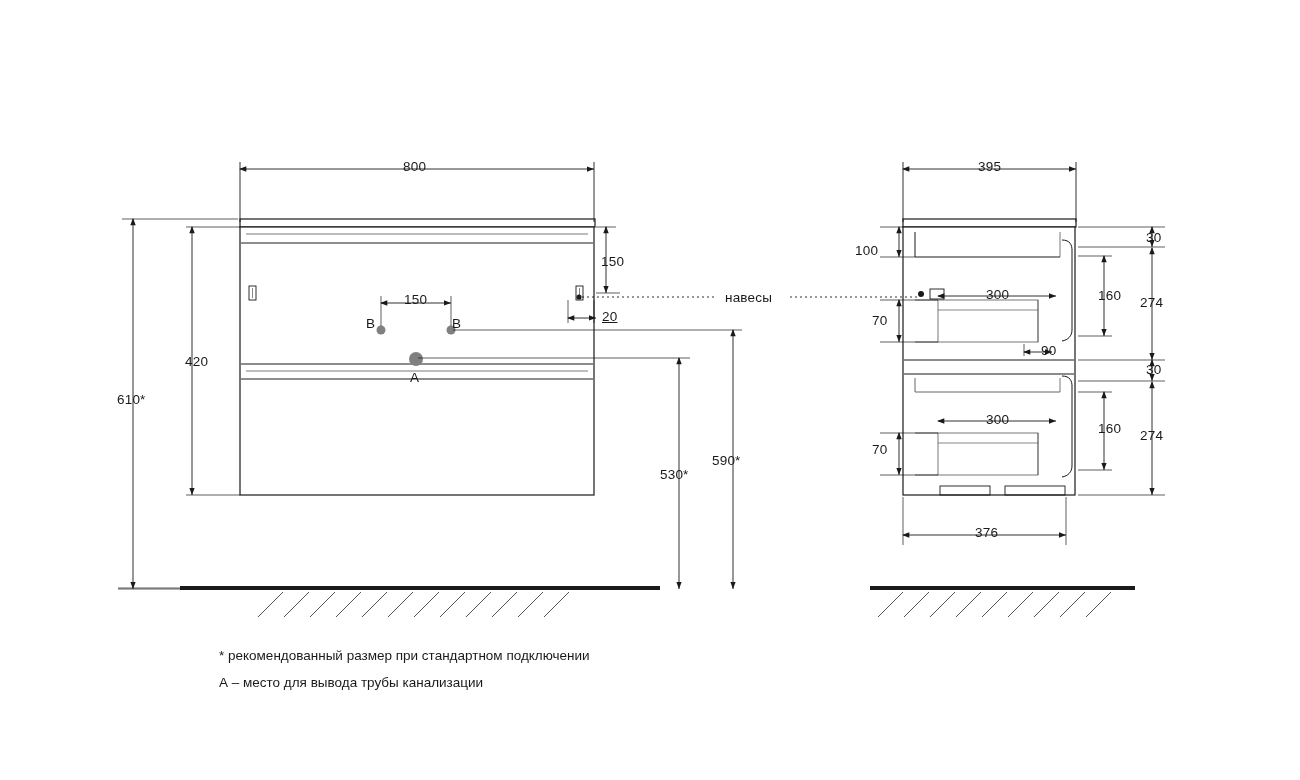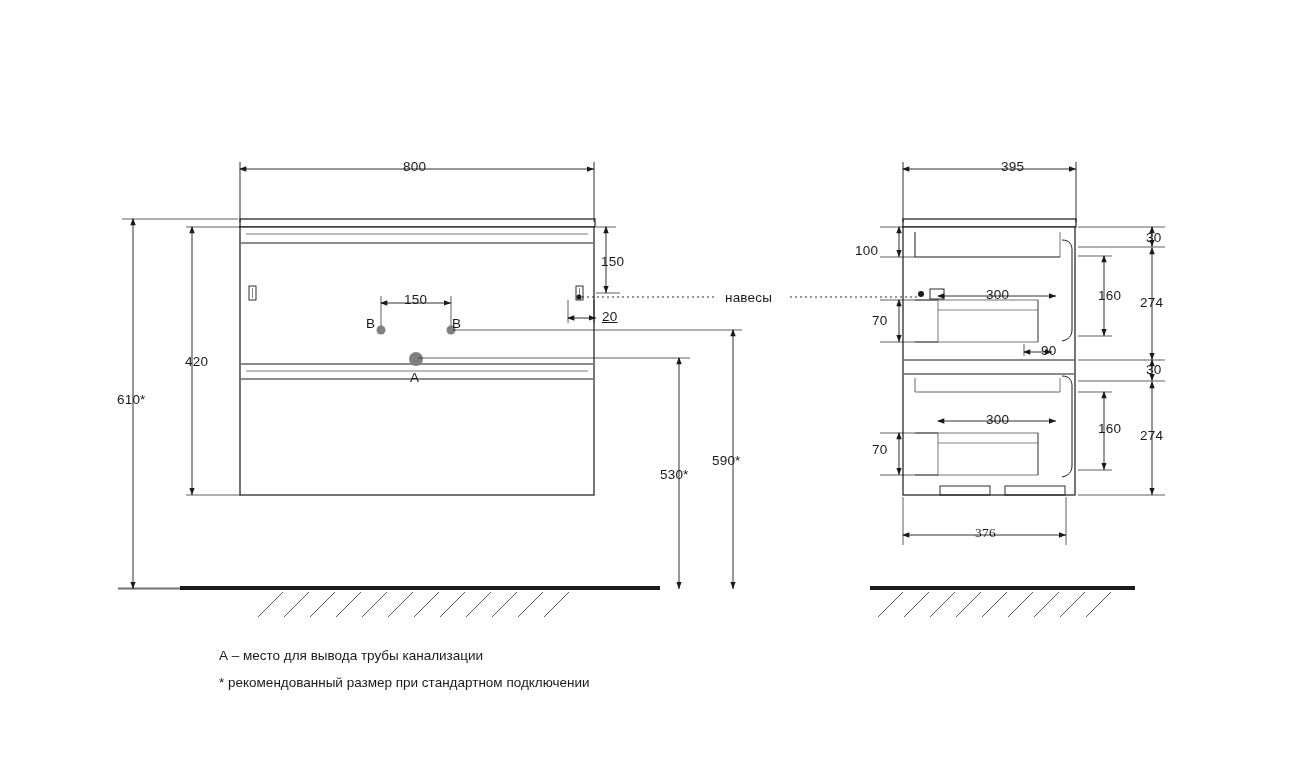--- a/index.html
+++ b/index.html
@@ -255,33 +255,33 @@
   <div class="lbl" style="left:404px; top:292px;">150</div>
   <div class="lbl" style="left:660px; top:467px;">530*</div>
   <div class="lbl" style="left:712px; top:453px;">590*</div>
 
   <div class="lbl" style="left:366px; top:316px;">B</div>
   <div class="lbl" style="left:452px; top:316px;">B</div>
   <div class="lbl" style="left:410px; top:370px;">A</div>
 
   <div class="lbl" style="left:725px; top:290px;">навесы</div>
 
-  <div class="lbl" style="left:978px; top:159px;margin-left:23px;">395</div>
-  <div class="lbl" style="left:975px; top:525px;font-family:Liberation Serif, serif;">376</div>
+  <div class="lbl" style="left:978px; top:159px;">395</div>
+  <div class="lbl" style="left:975px; top:525px;">376</div>
   <div class="lbl" style="left:855px; top:243px;">100</div>
   <div class="lbl" style="left:872px; top:313px;">70</div>
   <div class="lbl" style="left:872px; top:442px;">70</div>
   <div class="lbl" style="left:986px; top:287px;">300</div>
   <div class="lbl" style="left:986px; top:412px;">300</div>
   <div class="lbl" style="left:1041px; top:343px;">90</div>
   <div class="lbl" style="left:1146px; top:230px;">30</div>
   <div class="lbl" style="left:1098px; top:288px;">160</div>
   <div class="lbl" style="left:1140px; top:295px;">274</div>
   <div class="lbl" style="left:1146px; top:362px;">30</div>
   <div class="lbl" style="left:1098px; top:421px;">160</div>
   <div class="lbl" style="left:1140px; top:428px;">274</div>
 
   <div class="notes">
+    <div>* рекомендованный размер при стандартном подключении</div>
     <div>А – место для вывода трубы канализации</div>
-    <div>* рекомендованный размер при стандартном подключении</div>
   </div>
 
 </div>
 
 </body></html>

